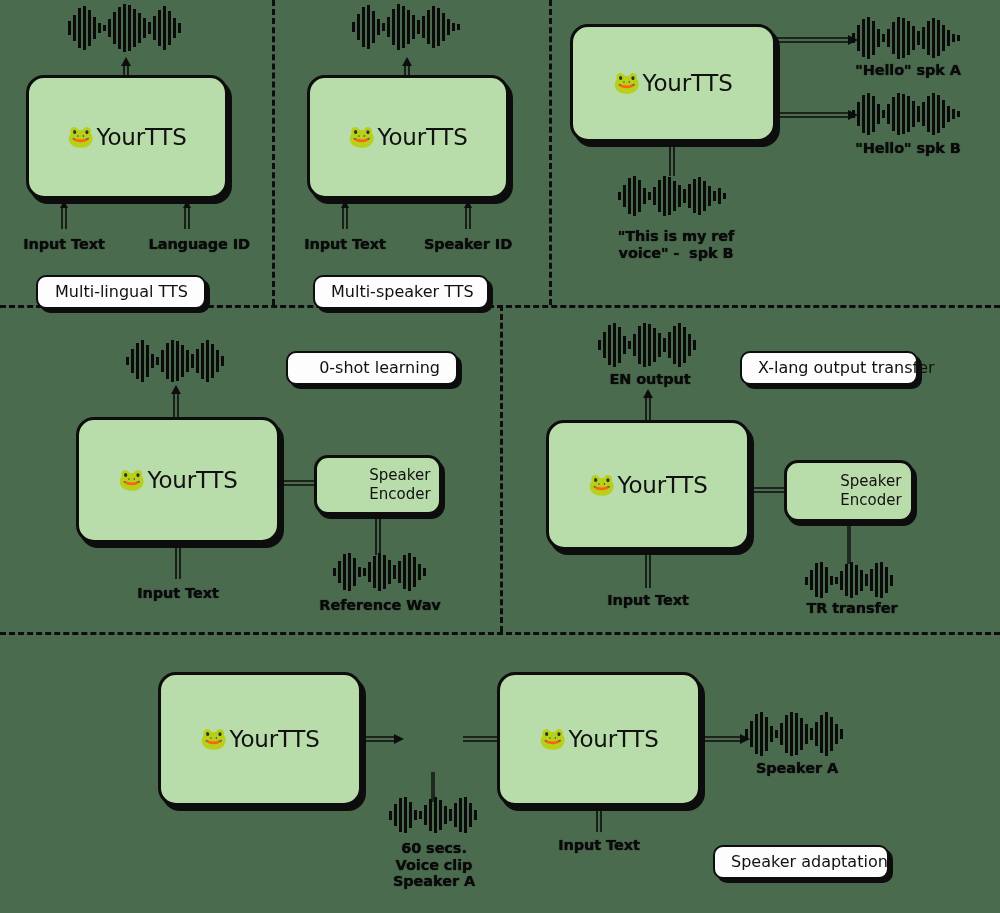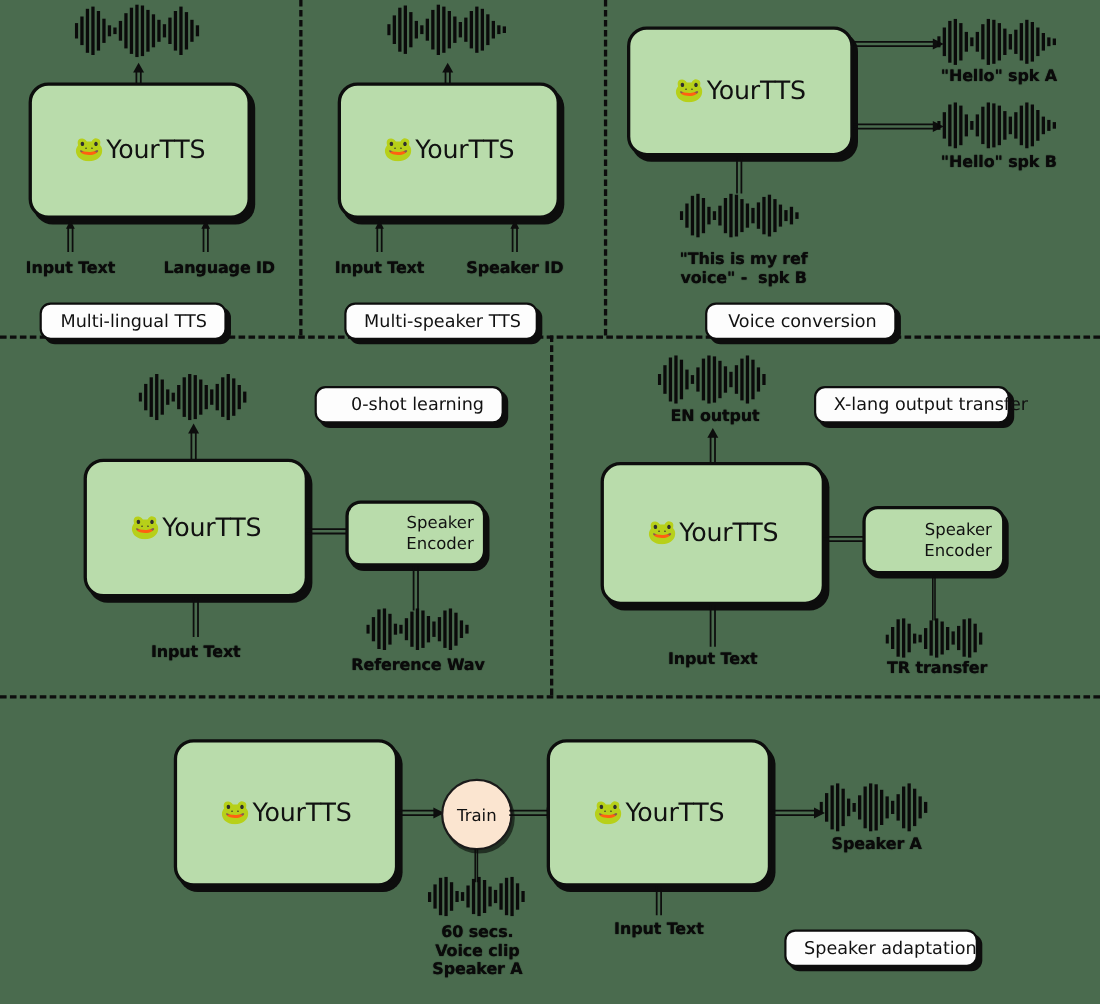--- a/index.html
+++ b/index.html
@@ -26,21 +26,21 @@
     box-shadow:4px 5px 0 #0d0d0d;
     display:flex;align-items:center;justify-content:center;
     box-sizing:border-box;
   }
   .box .lbl{
     display:flex;align-items:center;justify-content:center;gap:2px;
     color:#111;white-space:nowrap;
   }
   .box.model .lbl{font-size:23px;letter-spacing:-0.2px;}
   .box.small{border-radius:14px;box-shadow:3px 4px 0 #0d0d0d;}
-  .box.small .lbl{font-size:15px;line-height:1.25;text-align:right;white-space:normal;margin-left:44px;}
+  .box.small .lbl{font-size:15px;line-height:1.25;text-align:left;white-space:normal;margin-left:44px;}
   .frog{font-size:22px;line-height:1;}
 
   
   .circle{
     position:absolute;
     background:#fbe5d0;
     border:2px solid #1a1a1a;
     border-radius:50%;
     display:flex;align-items:center;justify-content:center;
     font-size:15px;color:#111;
@@ -314,21 +314,20 @@
           <rect x="85" y="5" width="3" height="30"></rect>
         <rect x="90" y="10" width="3" height="20"></rect>
           <rect x="95" y="15" width="3" height="10"></rect>
         <rect x="100" y="12" width="3" height="16"></rect>
           <rect x="105" y="17" width="3" height="6"></rect>
       </g>
     </svg>
   </div>
   <div class="tlabel" style="left:596px;top:228px;width:160px;">"This is my ref
 voice" -  spk B</div>
-  <div class="pill" style="left:641px;top:275px;width:174px;">Voice conversion</div>
 
   <div class="pill" style="left:286px;top:351px;width:172px;">0-shot learning</div>
 
   <div class="wave" style="left:126px;top:340px;width:102px;height:42px;">
     <svg viewBox="0 0 102 42" width="102" height="42" aria-hidden="true">
       <g fill="#0a0a0a">
         <rect x="0" y="17" width="3" height="8"></rect>
           <rect x="5" y="9" width="3" height="24"></rect>
         <rect x="10" y="3" width="3" height="36"></rect>
           <rect x="15" y="0" width="3" height="42"></rect>
@@ -502,23 +501,20 @@
       <span class="frog">🐸</span>
       <span>YourTTS</span>
     </span>
   </div>
   <div class="conn" style="left:360px;top:732px;width:44px;height:14px;">
     <svg viewBox="0 0 44 14" width="44" height="14">
       <path d="M0,5 L36,5 M0,9 L36,9" stroke="#0d0d0d" stroke-width="1.6" fill="none"></path>
       <path d="M44,7 L34,2 L34,12 Z" fill="#0d0d0d"></path>
     </svg>
   </div>
-  <div class="circle" style="left:401px;top:708px;width:65px;height:65px;">
-    <span>Train</span>
-  </div>
   <div class="conn" style="left:463px;top:732px;width:44px;height:14px;">
     <svg viewBox="0 0 44 14" width="44" height="14">
       <path d="M0,5 L36,5 M0,9 L36,9" stroke="#0d0d0d" stroke-width="1.6" fill="none"></path>
       <path d="M44,7 L34,2 L34,12 Z" fill="#0d0d0d"></path>
     </svg>
   </div>
   <div class="conn" style="left:427px;top:772px;width:12px;height:30px;">
     <svg viewBox="0 0 12 30" width="12" height="30">
       <path d="M5,30 L5,0 M7,30 L7,0" stroke="#0d0d0d" stroke-width="1.4" fill="none"></path>
     </svg>

